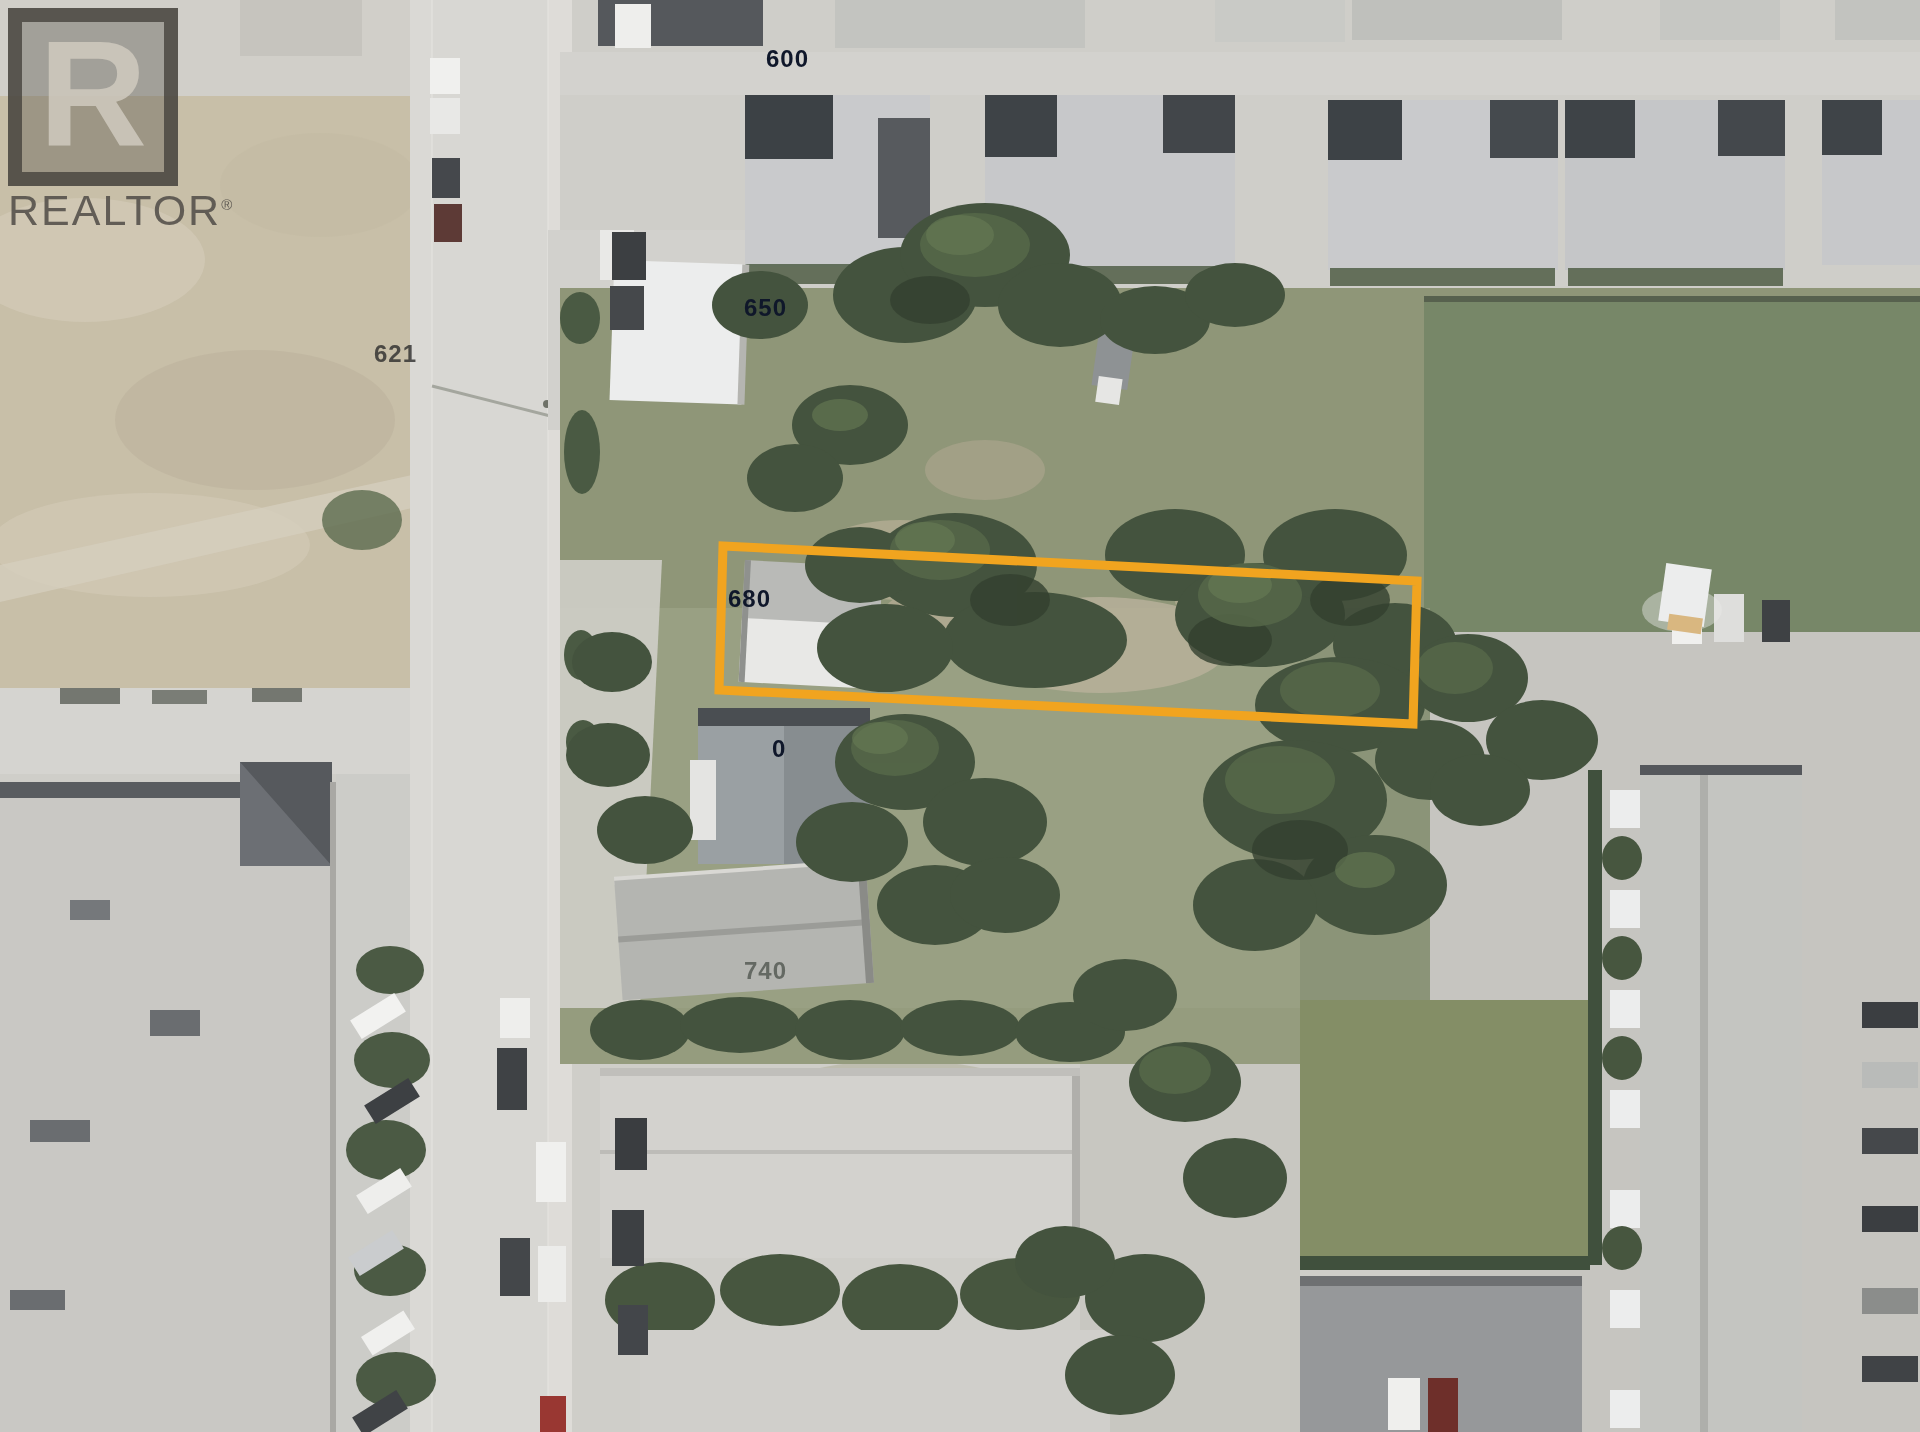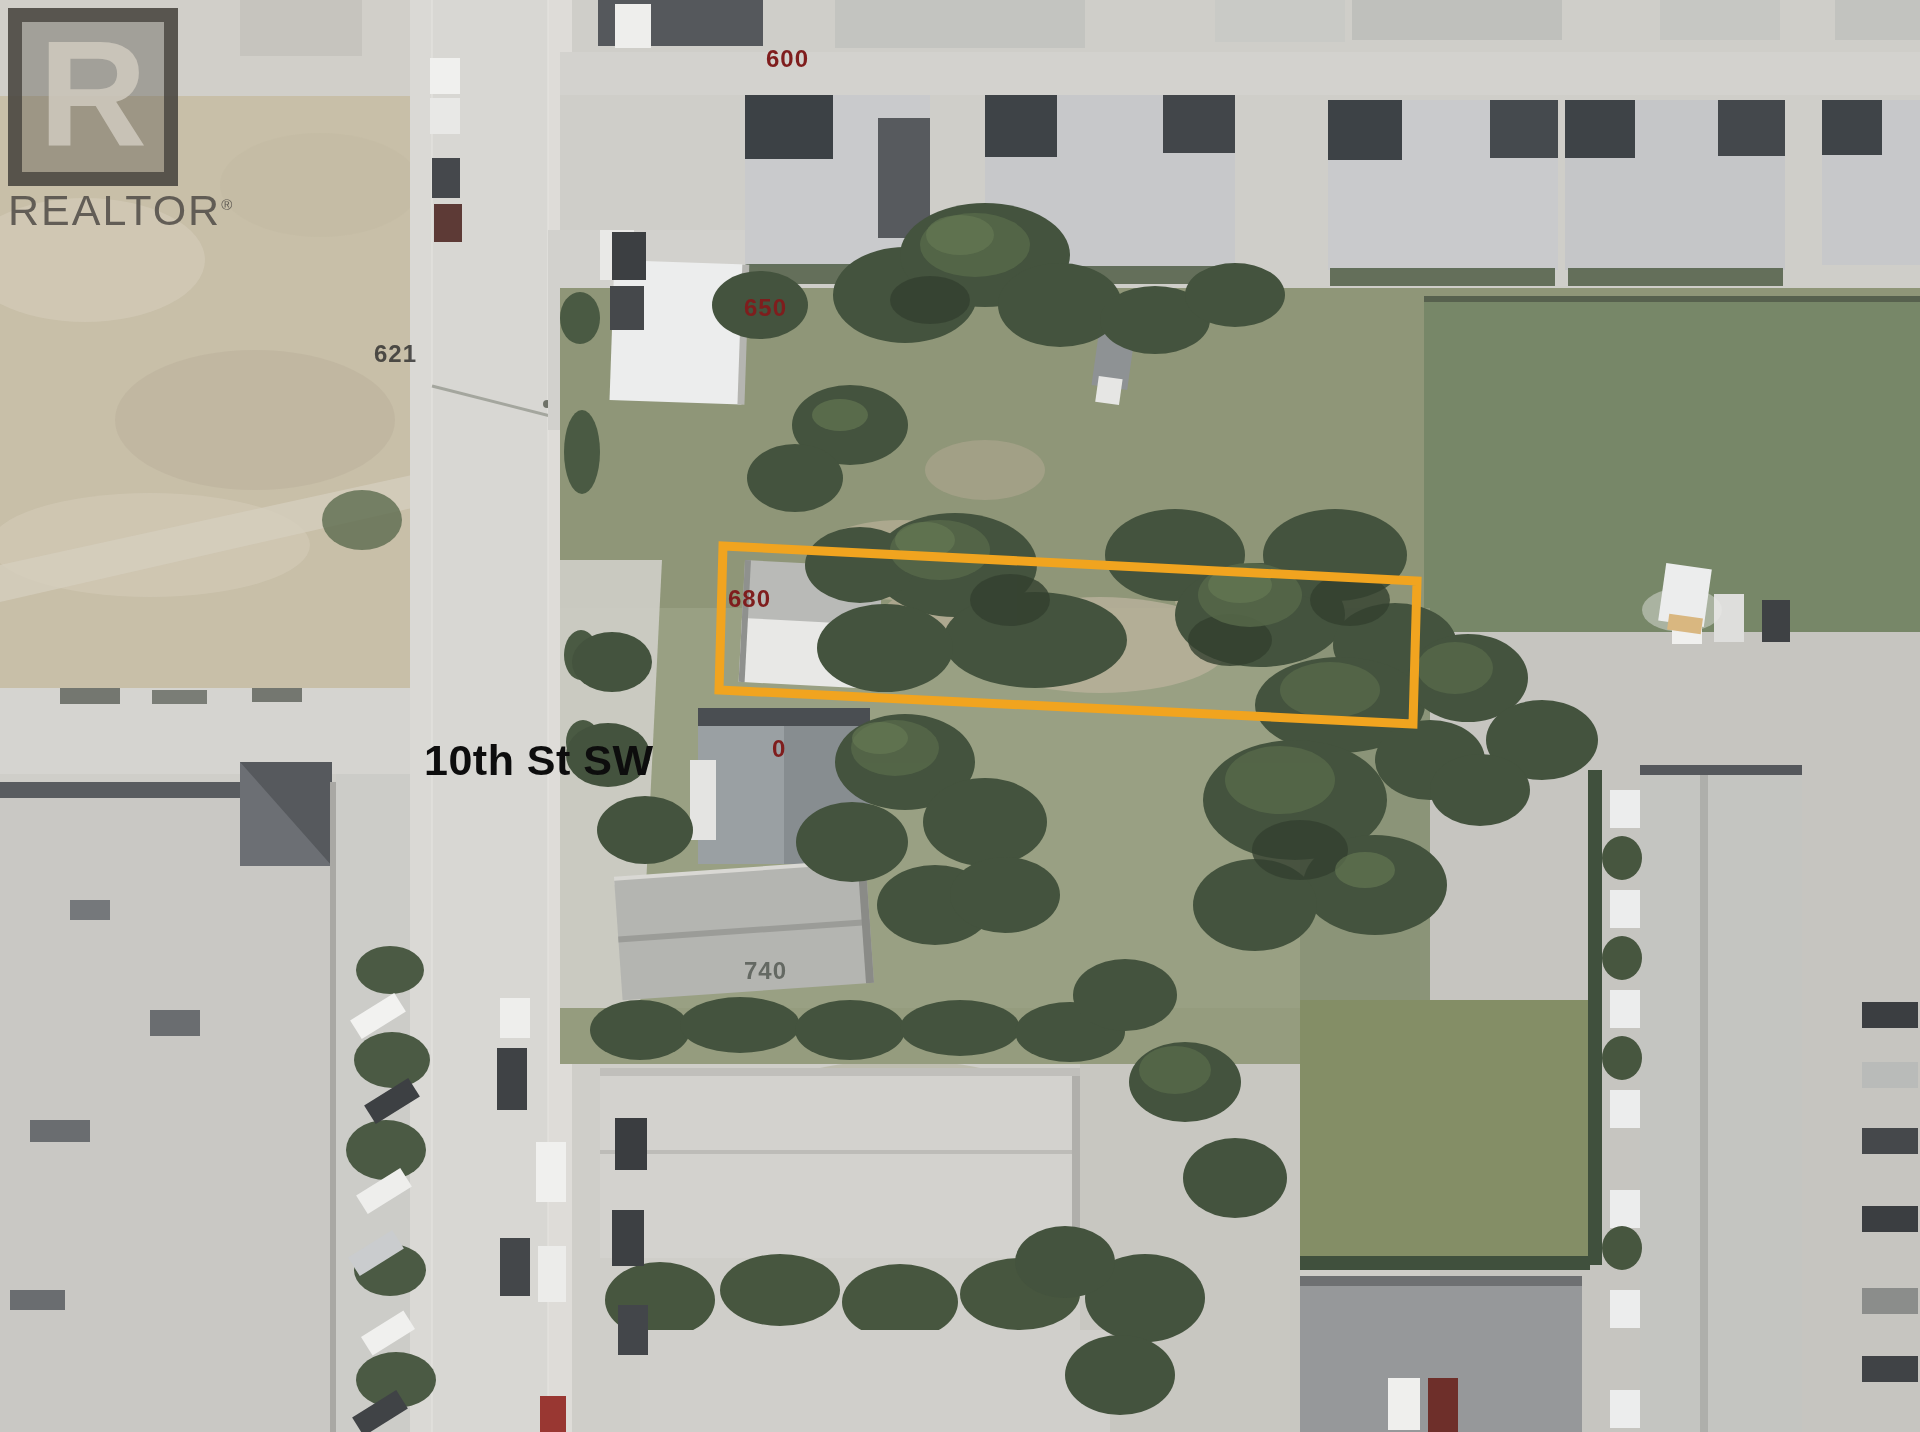--- a/index.html
+++ b/index.html
@@ -3,21 +3,21 @@
 <meta charset="utf-8">
 <style>
   html,body { margin:0; padding:0; background:#222; }
   .scene {
     position:relative; width:1920px; height:1432px; overflow:hidden;
     background:#cfcec9; font-family:"Liberation Sans", sans-serif;
   }
   .scene svg { position:absolute; left:0; top:0; }
 
   .map-label {
-    position:absolute; z-index:5; color:#7f1d1d; font-weight:bold;
+    position:absolute; z-index:5; color:#0f172a; font-weight:bold;
     font-size:24px; letter-spacing:1px; line-height:1;
     font-family:"Liberation Sans", sans-serif; white-space:nowrap;
   }
   .label-600 { left:766px; top:47px; }
   .label-621 { left:374px; top:342px; color:rgba(40,40,40,.78); }
   .label-650 { left:744px; top:296px; }
   .label-680 { left:728px; top:587px; font-size:24px; }
   .label-700 { left:772px; top:737px; }
   .label-740 { left:744px; top:959px; color:rgba(35,42,35,.55); }
   .street-label {
@@ -370,21 +370,20 @@
 
   <polygon points="723,546 1417,581 1413,724 719,690" fill="none" stroke="#F1A41F" stroke-width="9" stroke-linejoin="miter"></polygon>
 </svg>
 
 <div class="map-label label-600">600</div>
 <div class="map-label label-621">621</div>
 <div class="map-label label-650">650</div>
 <div class="map-label label-680">680</div>
 <div class="map-label label-700">0</div>
 <div class="map-label label-740">740</div>
-<div class="street-label">10th St SW</div>
 
 <div class="watermark">
   <div class="wm-box">
     <span class="wm-r">R</span>
   </div>
   <div class="wm-text">
     <span>REALTOR</span><span class="wm-reg">®</span>
   </div>
 </div>
 

